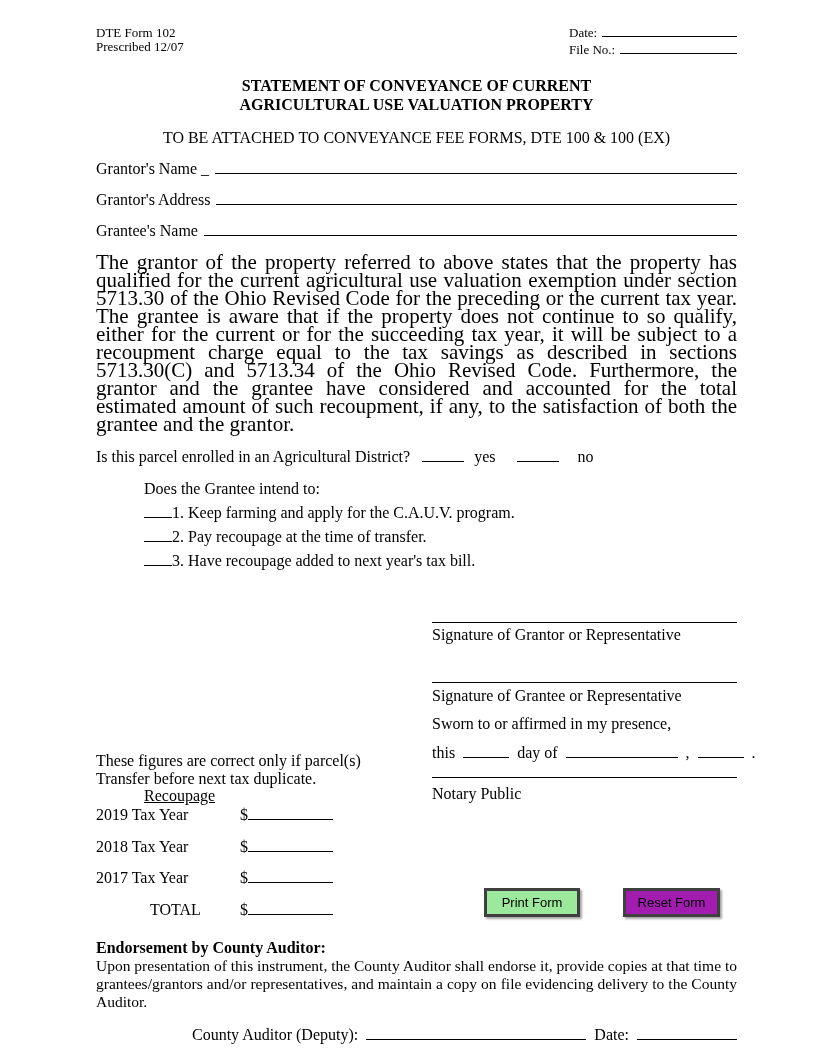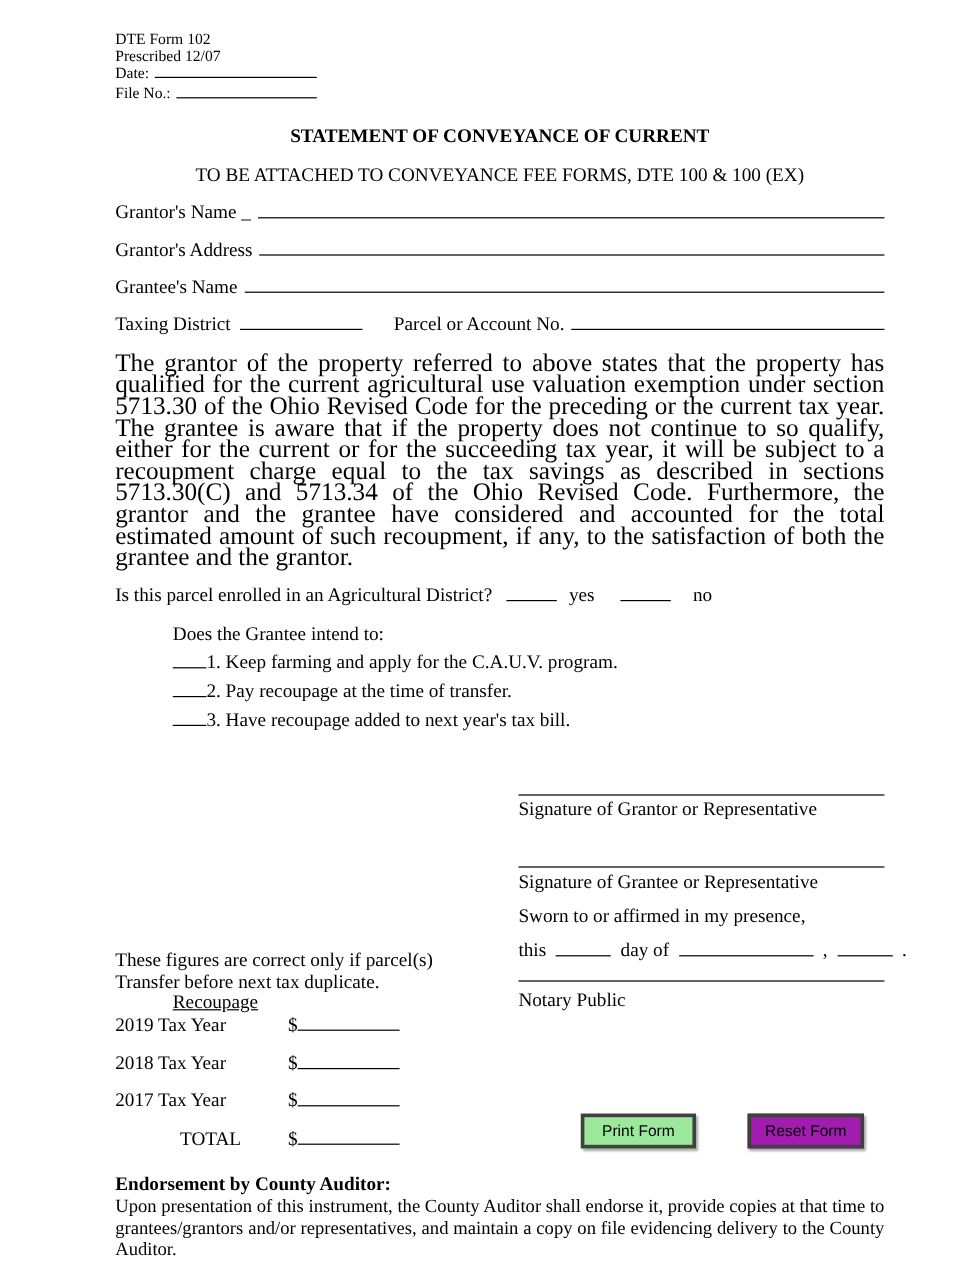--- a/index.html
+++ b/index.html
@@ -7,21 +7,21 @@
   .page {
     position:relative;
     width:816px; height:1056px;
     margin:0 auto;
     font-family:"Liberation Serif", serif;
     font-size:16px;
     color:#000;
     padding:26px 79px 0 96px;
     overflow:hidden;
   }
-  .hdr { display:flex; justify-content:space-between; font-size:13px; line-height:14px;flex-direction:column; }
+  .hdr { display:flex; justify-content:space-between; font-size:13px; line-height:14px; }
   .hdr-right { width:168px; }
   .frow { display:flex; align-items:baseline; }
   .fill { flex:1 1 auto; border-bottom:1px solid #000; min-width:20px; }
   .iblank { display:inline-block; border-bottom:1px solid #000; height:4px; }
   .hdr-right .frow { margin-bottom:3px; }
   .hdr-right .fill { margin-left:5px; }
   .title { text-align:center; font-weight:bold; font-size:16px; line-height:19px; margin-top:16px; }
   .subtitle { text-align:center; font-size:16px; margin-top:15px; }
   .field-row { margin-top:13px; }
   .field-row .fill { margin-left:6px; }
@@ -75,39 +75,34 @@
       </div>
       <div class="frow">
         <span>File No.:</span>
         <span class="fill"></span>
       </div>
     </div>
   </div>
 
   <div class="title">
     <div>STATEMENT OF CONVEYANCE OF CURRENT</div>
+    <div>AGRICULTURAL USE VALUATION PROPERTY</div>
   </div>
   <div class="subtitle">TO BE ATTACHED TO CONVEYANCE FEE FORMS, DTE 100 &amp; 100 (EX)</div>
 
   <div class="field-row frow">
     <span>Grantor's Name _</span>
     <span class="fill"></span>
   </div>
   <div class="field-row frow">
     <span>Grantor's Address</span>
     <span class="fill"></span>
   </div>
   <div class="field-row frow">
     <span>Grantee's Name</span>
-    <span class="fill"></span>
-  </div>
-  <div class="field-row frow">
-    <span>Taxing District</span>
-    <span class="iblank td-blank"></span>
-    <span class="parcel-label">Parcel or Account No.</span>
     <span class="fill"></span>
   </div>
 
   <div class="para">The grantor of the property referred to above states that the property has qualified for the current agricultural use valuation exemption under section 5713.30 of the Ohio Revised Code for the preceding or the current tax year.  The grantee is aware that if the property does not continue to so qualify, either for the current or for the succeeding tax year, it will be subject to a recoupment charge equal to the tax savings as described in sections 5713.30(C) and 5713.34 of the Ohio Revised Code. Furthermore, the grantor and the grantee have considered and accounted for the total estimated amount of such recoupment, if any, to the satisfaction of both the grantee and the grantor.</div>
 
   <div class="question">
     <span>Is this parcel enrolled in an Agricultural District?</span>
     <span class="iblank" style="width:42px; margin-left:8px;"></span>
     <span style="margin-left:6px;">yes</span>
     <span class="iblank" style="width:42px; margin-left:18px;"></span>

